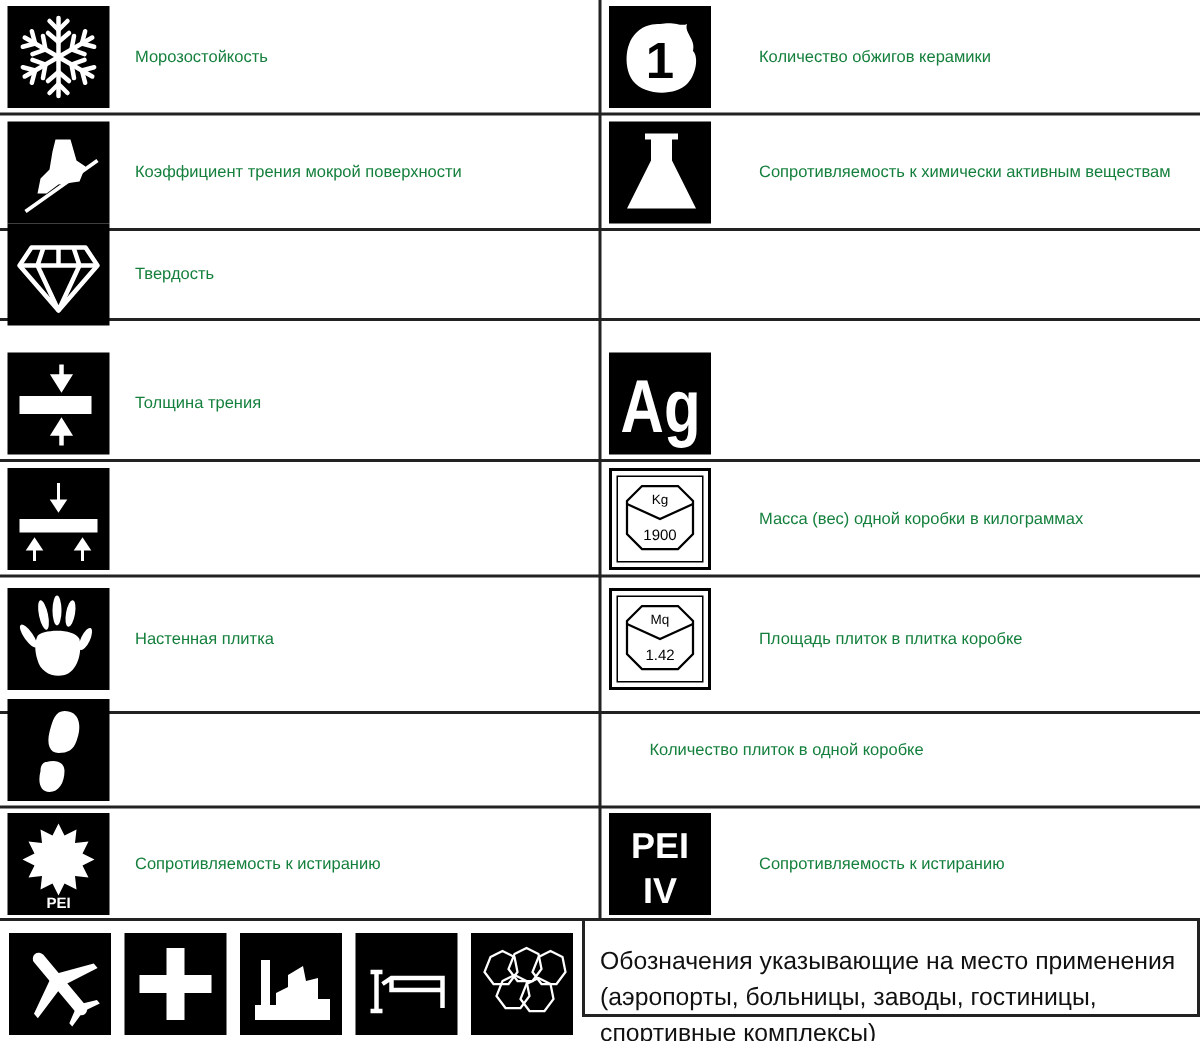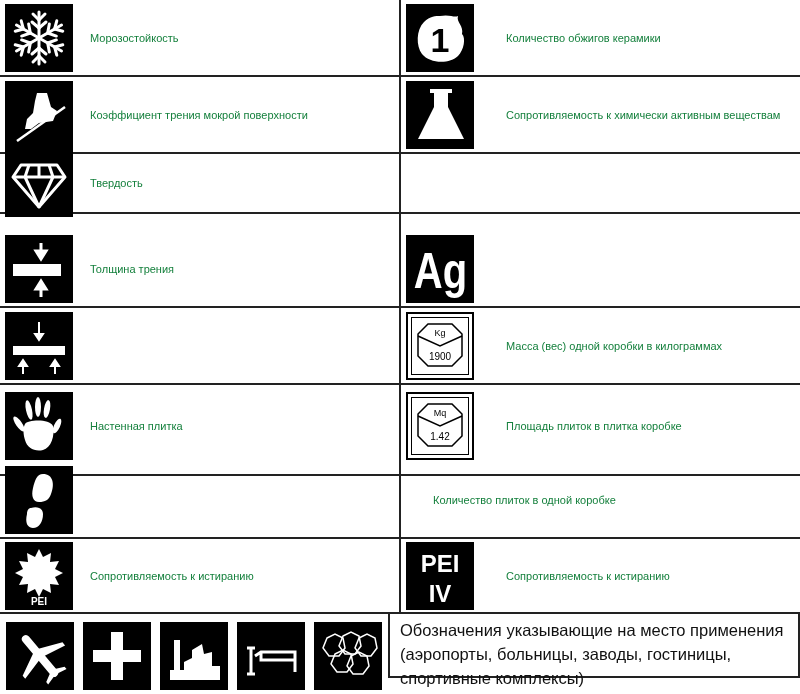--- a/index.html
+++ b/index.html
@@ -11,21 +11,21 @@
   .cell.right { left: 401px; width: 399px; }
   .vline { position: absolute; left: 399px; top: 0; width: 2px; height: 612px; background: #222; }
   .icon { width: 68px; height: 68px; background: #000; margin-left: 5px; flex: 0 0 68px; display: flex; align-items: center; justify-content: center; overflow: hidden; }
   .icon.outline { background: #fff; border: 2px solid #000; padding: 3px; }
   .icon.outline .inner { width: 100%; height: 100%; border: 1.5px solid #000; display:flex; align-items:flex-start; justify-content:center; }
   .label { font-size: 11px; line-height: 24px; margin-left: 17px; color: #15803d; }
   .right .label { margin-left: 32px; }
   .bottom { position: absolute; left: 0; top: 614px; width: 800px; height: 80px; }
   .bottom .icons { position: absolute; left: 6px; top: 8px; display: flex; gap: 9px; }
   .bottom .bicon { width: 68px; height: 68px; background: #000; display:flex; align-items:center; justify-content:center; }
-  .bottom .btext { position: absolute; left: 388px; top: 0; width: 412px; height: 64px; border: 2px solid #222; border-top: none; padding: 4px 0 0 10px; font-size: 16.5px; line-height: 24px; }
+  .bottom .btext { position: absolute; left: 388px; top: 0; width: 412px; height: 64px; border: 2px solid #222; border-top: none; padding: 15px 0 0 10px; font-size: 16.5px; line-height: 24px; }
   svg { display: block; }
 </style>
 </head>
 <body>
 
 <div class="grid">
   <div class="vline"></div>
 
   <div class="row" style="top:0;height:77px;">
     <div class="cell left">

